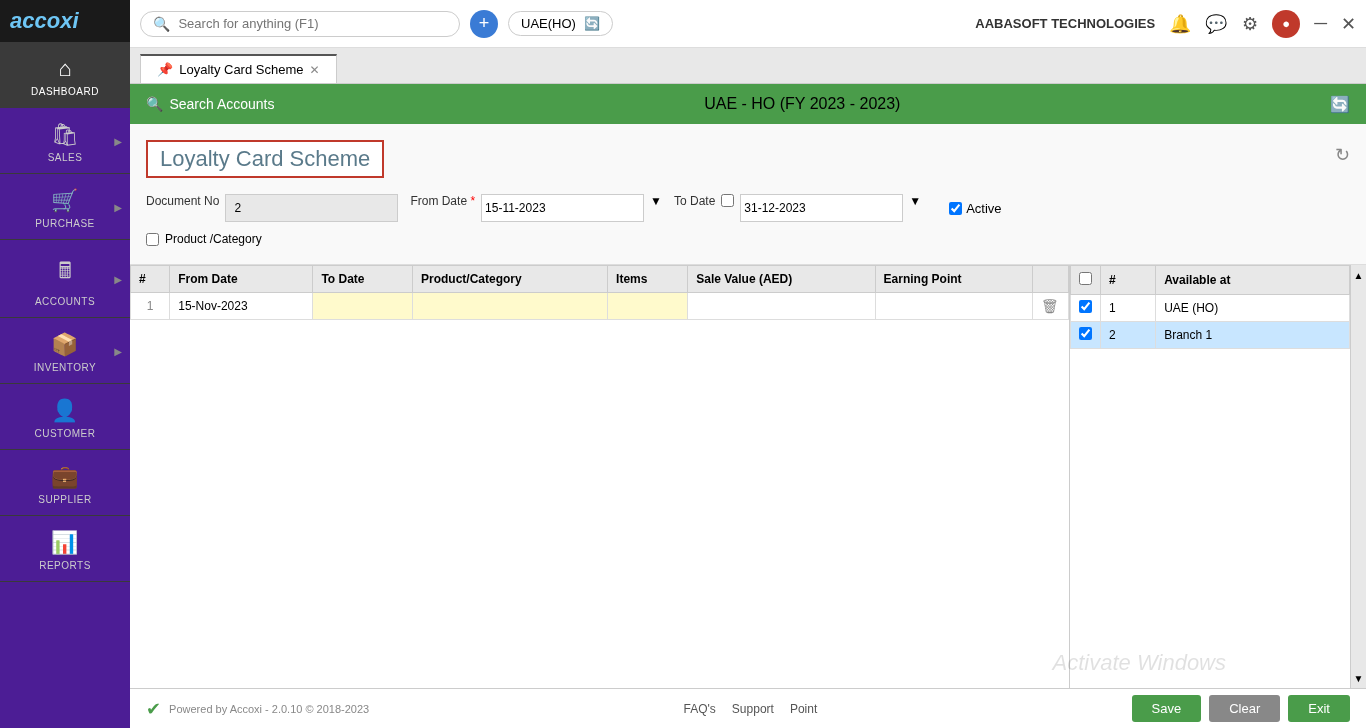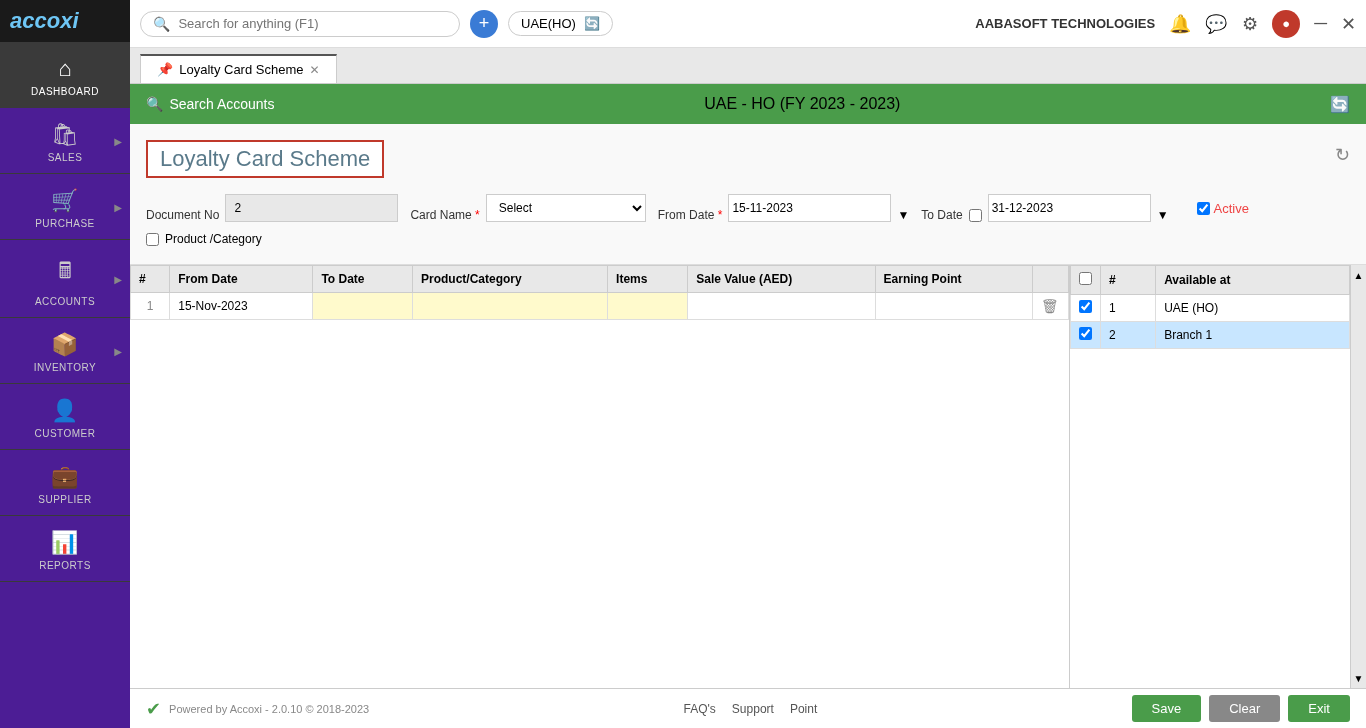--- a/index.html
+++ b/index.html
@@ -184,21 +184,21 @@
     }
     .form-row {
       display: flex;
       align-items: center;
       gap: 12px;
       margin-bottom: 10px;
       flex-wrap: wrap;
     }
     .form-field {
       display: flex;
-      align-items: flex-end;
+      align-items: flex-start;
       gap: 6px;
     }
     .form-label { font-size: 12px; color: #333; white-space: nowrap; }
     .form-input {
       border: 1px solid #ccc;
       padding: 4px 8px;
       font-size: 12px;
       height: 28px;
       background: #e8e8e8;
       min-width: 80px;
@@ -221,21 +221,21 @@
       min-width: 120px;
     }
     .refresh-icon { color: #888; font-size: 16px; cursor: pointer; }
     .checkbox-row {
       display: flex;
       align-items: center;
       gap: 6px;
       font-size: 12px;
     }
     .active-check { display: flex; align-items: center; gap: 4px; margin-left: 16px; }
-    .active-label { font-size: 13px; color: #ef4444; }
+    .active-label { font-size: 13px; color: #000000; }
 
     
     .table-container {
       display: flex;
       flex: 1;
       overflow: hidden;
     }
     .left-table-area {
       flex: 1;
       overflow-y: auto;
@@ -428,26 +428,20 @@
 
     <div class="form-area">
       <div style="display:flex; justify-content:space-between; align-items:flex-start;">
         <span class="page-title">Loyalty Card Scheme</span>
         <span class="refresh-icon" style="font-size:18px; margin-top:4px;">↻</span>
       </div>
       <div class="form-row">
         <div class="form-field">
           <span class="form-label">Document No</span>
           <input class="form-input" type="text" value="2" style="">
-        </div>
-        <div class="form-field">
-          <span class="form-label">Card Name <span style="color:red">*</span></span>
-          <select class="form-select">
-            <option>Select</option>
-          </select>
         </div>
         <div class="form-field">
           <span class="form-label">From Date <span style="color:red">*</span></span>
           <input class="form-date" type="text" value="15-11-2023" style="">
           <span style="font-size:12px; cursor:pointer;">▼</span>
         </div>
         <div class="form-field">
           <span class="form-label">To Date</span>
           <input type="checkbox" style="">
           <input class="form-date" type="text" value="31-12-2023" style="">
@@ -528,20 +522,21 @@
         </table>
       </div>
 
       <div class="scrollbar-area">
         <div class="scrollbar-btn">▲</div>
         <div style="flex:1;"></div>
         <div class="scrollbar-btn">▼</div>
       </div>
     </div>
 
+    <div class="watermark">Activate Windows</div>
   </div>
 
   <div class="footer">
     <div class="footer-left">
       <span class="footer-logo">✔</span>
       <span class="footer-text">Powered by Accoxi - 2.0.10 © 2018-2023</span>
     </div>
     <div class="footer-links">
       <span>FAQ's</span>
       <span>Support</span>

